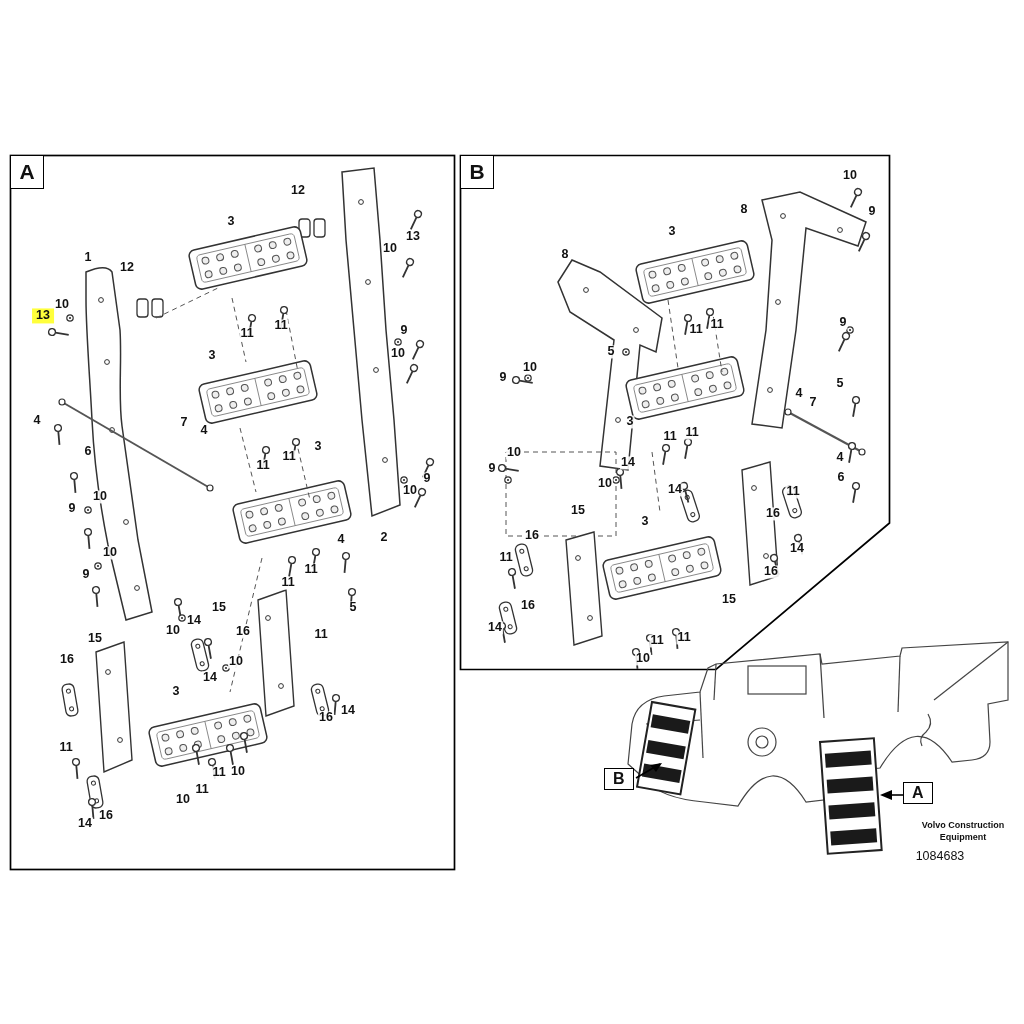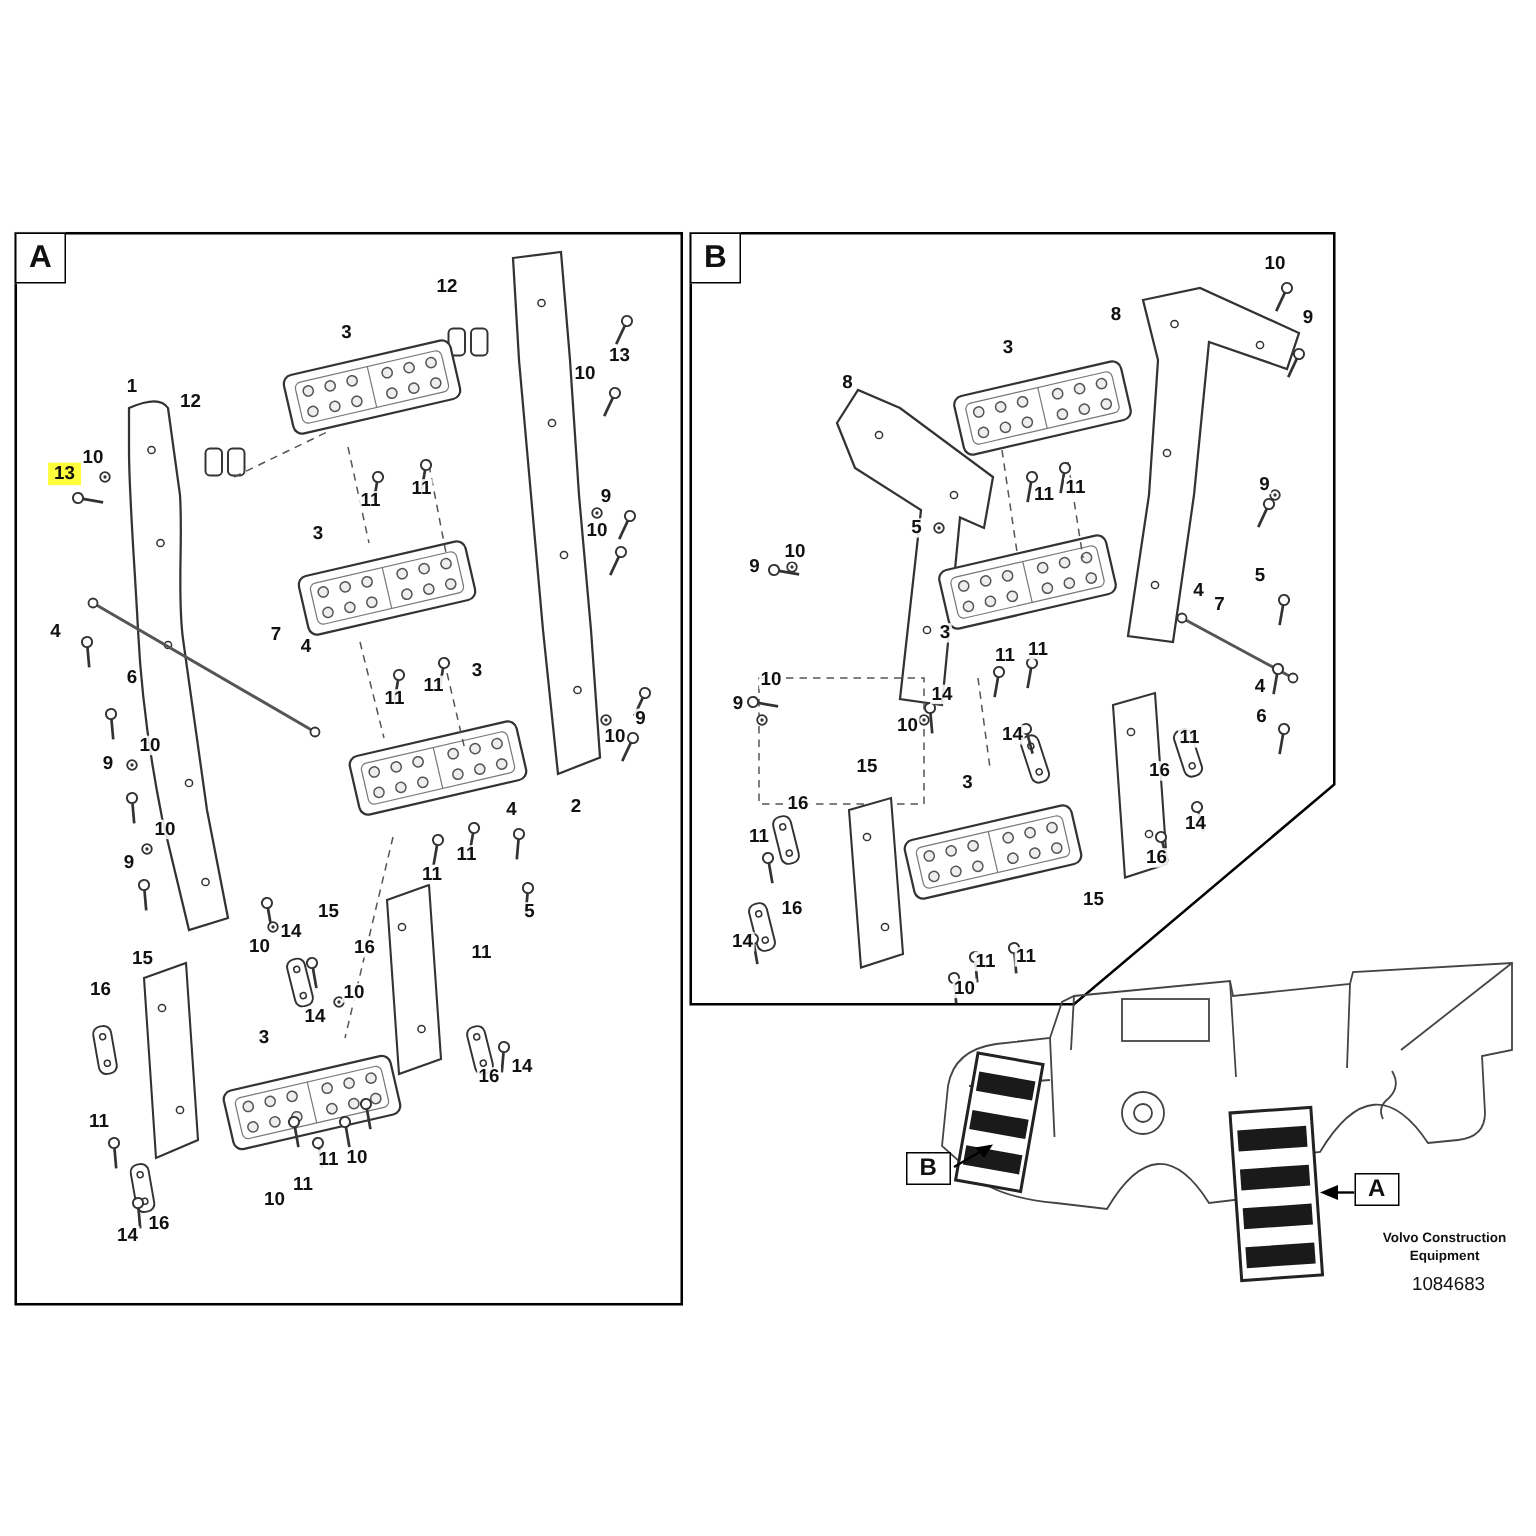--- a/index.html
+++ b/index.html
@@ -19,21 +19,21 @@
   }
   .mlabel{
     position:absolute;border:1.7px solid #000;background:#fff;
     padding:1px 8px;font-size:16px;font-weight:bold;z-index:3;
   }
   .brand{
     position:absolute;left:913px;top:820px;width:100px;text-align:center;
     font-size:9px;font-weight:bold;line-height:1.3;
   }
   .partno{
-    position:absolute;left:890px;top:849px;width:100px;text-align:right;
+    position:absolute;left:890px;top:849px;width:100px;text-align:center;
     font-size:12.5px;
   }
 </style>
 </head>
 <body>
 
 <div class="stage">
 
   <svg width="1024" height="1024" viewBox="0 0 1024 1024">
     <defs>

